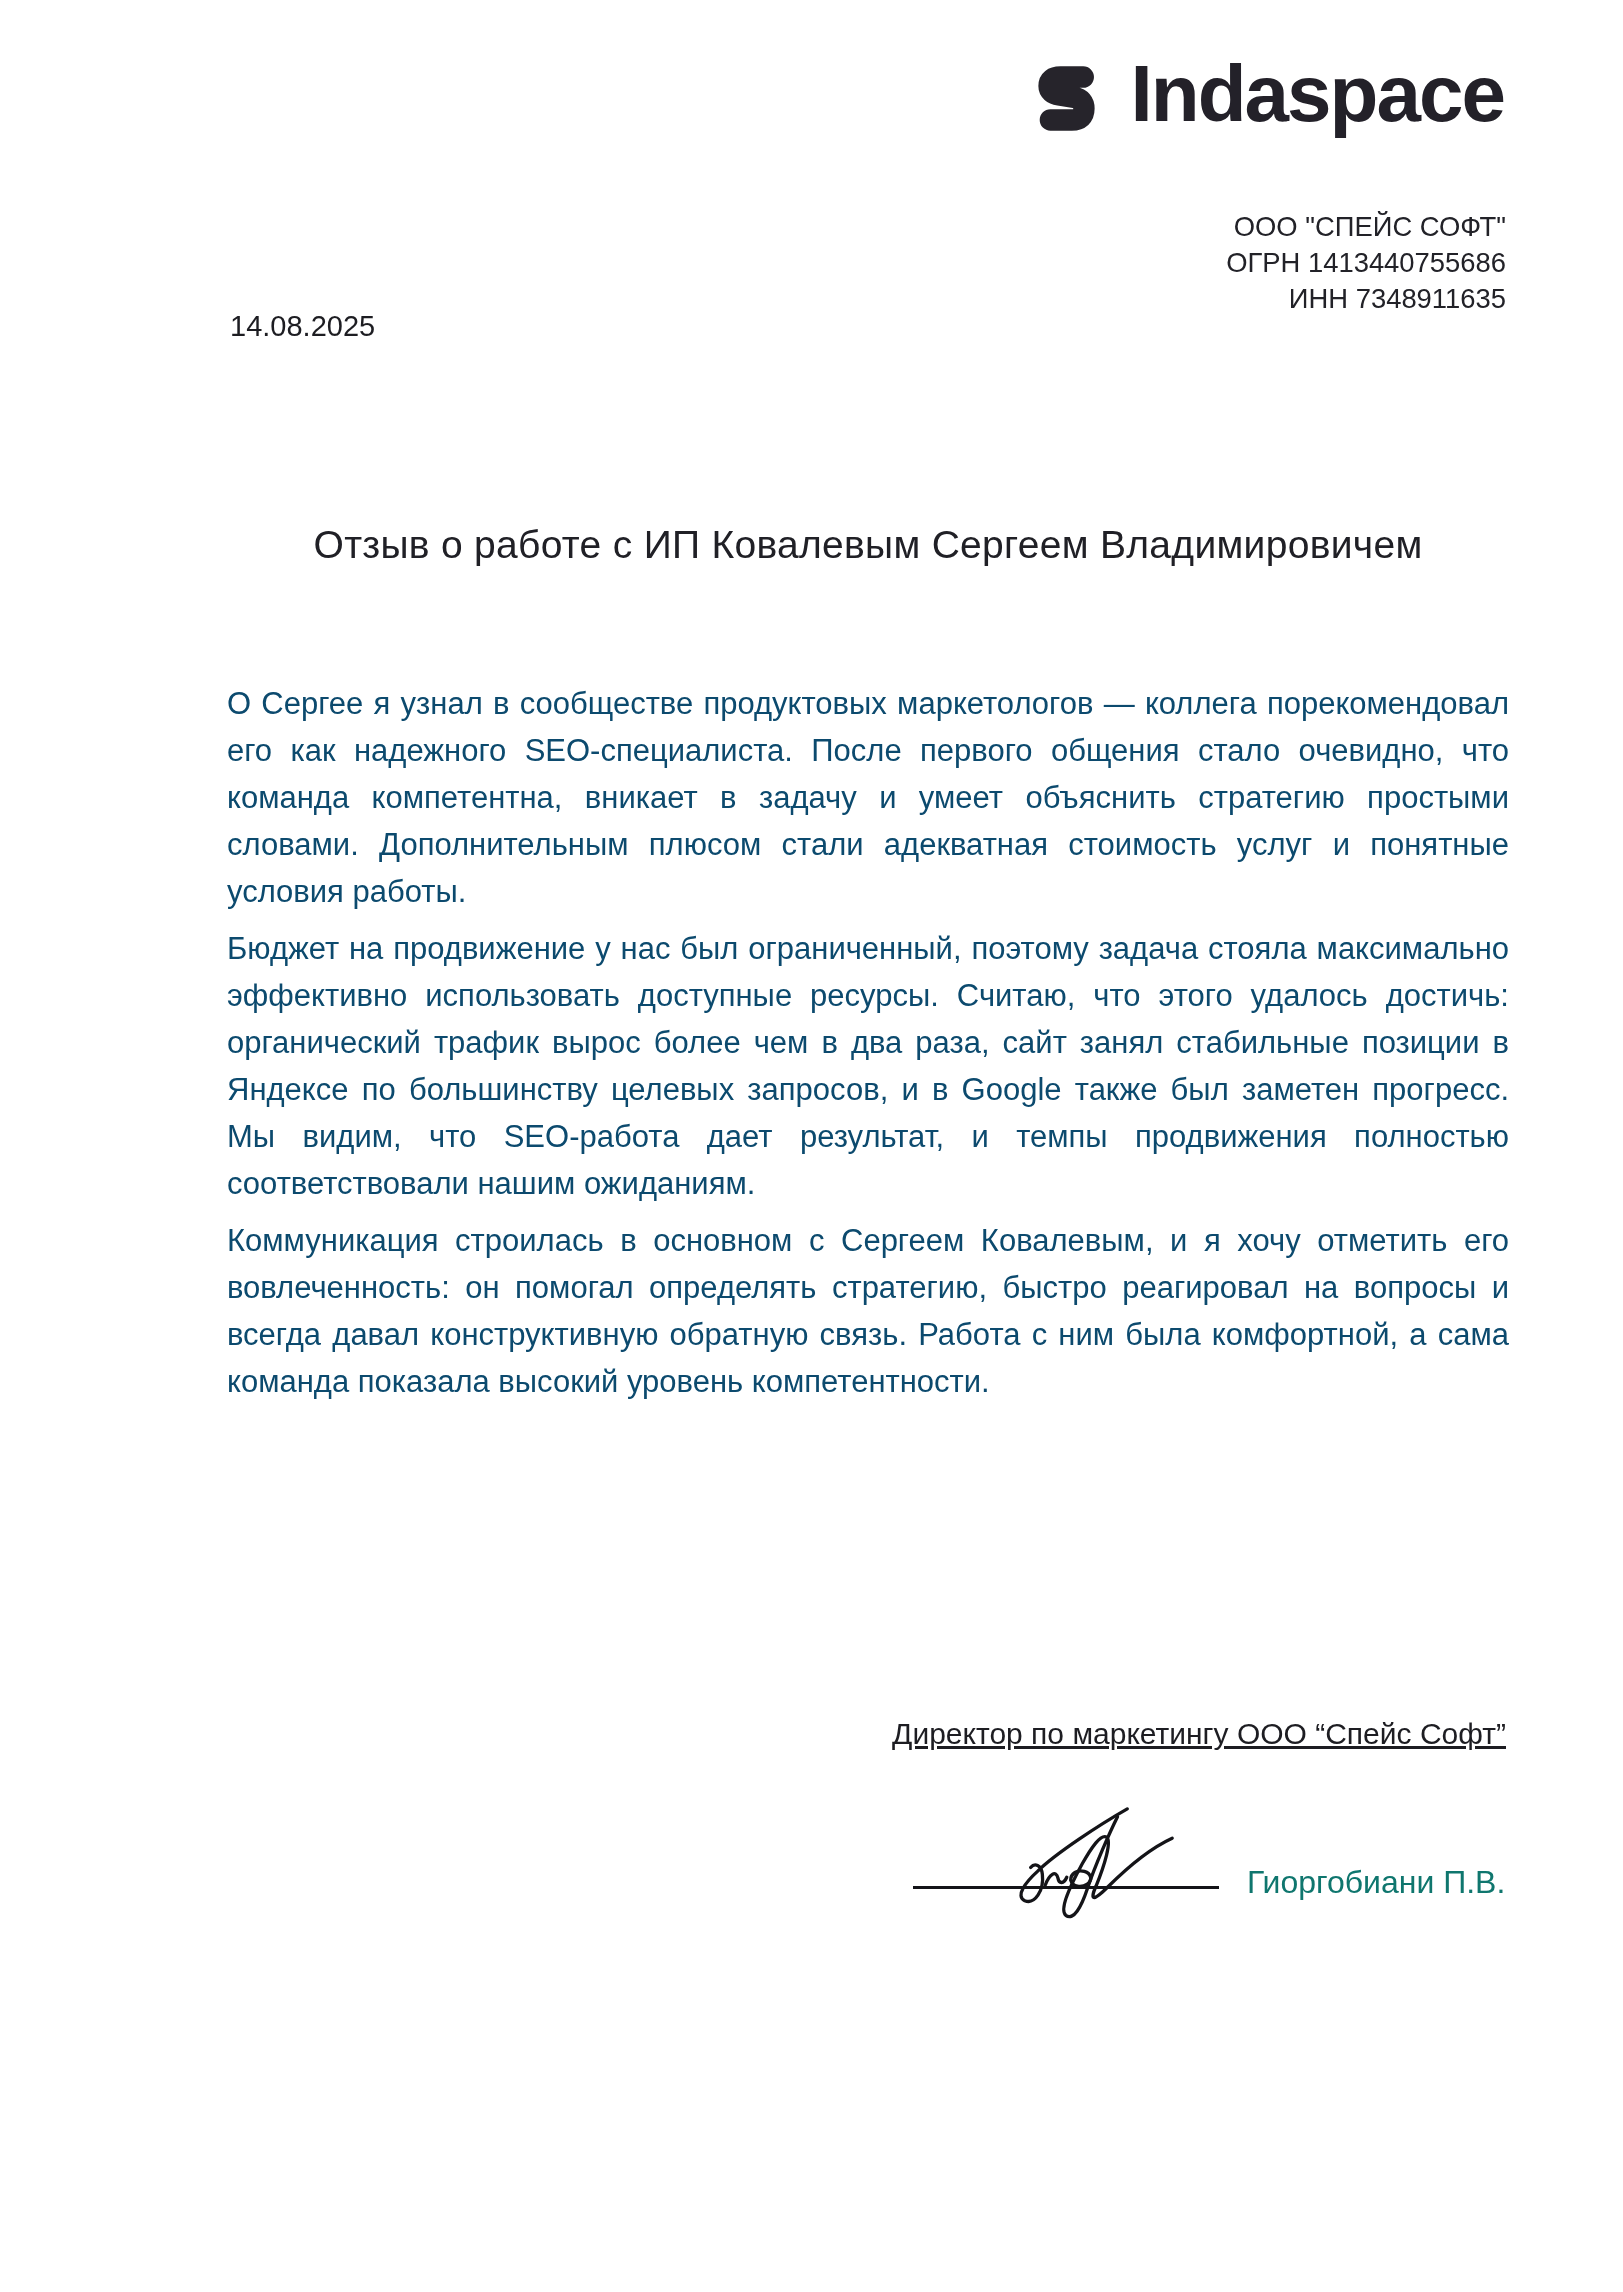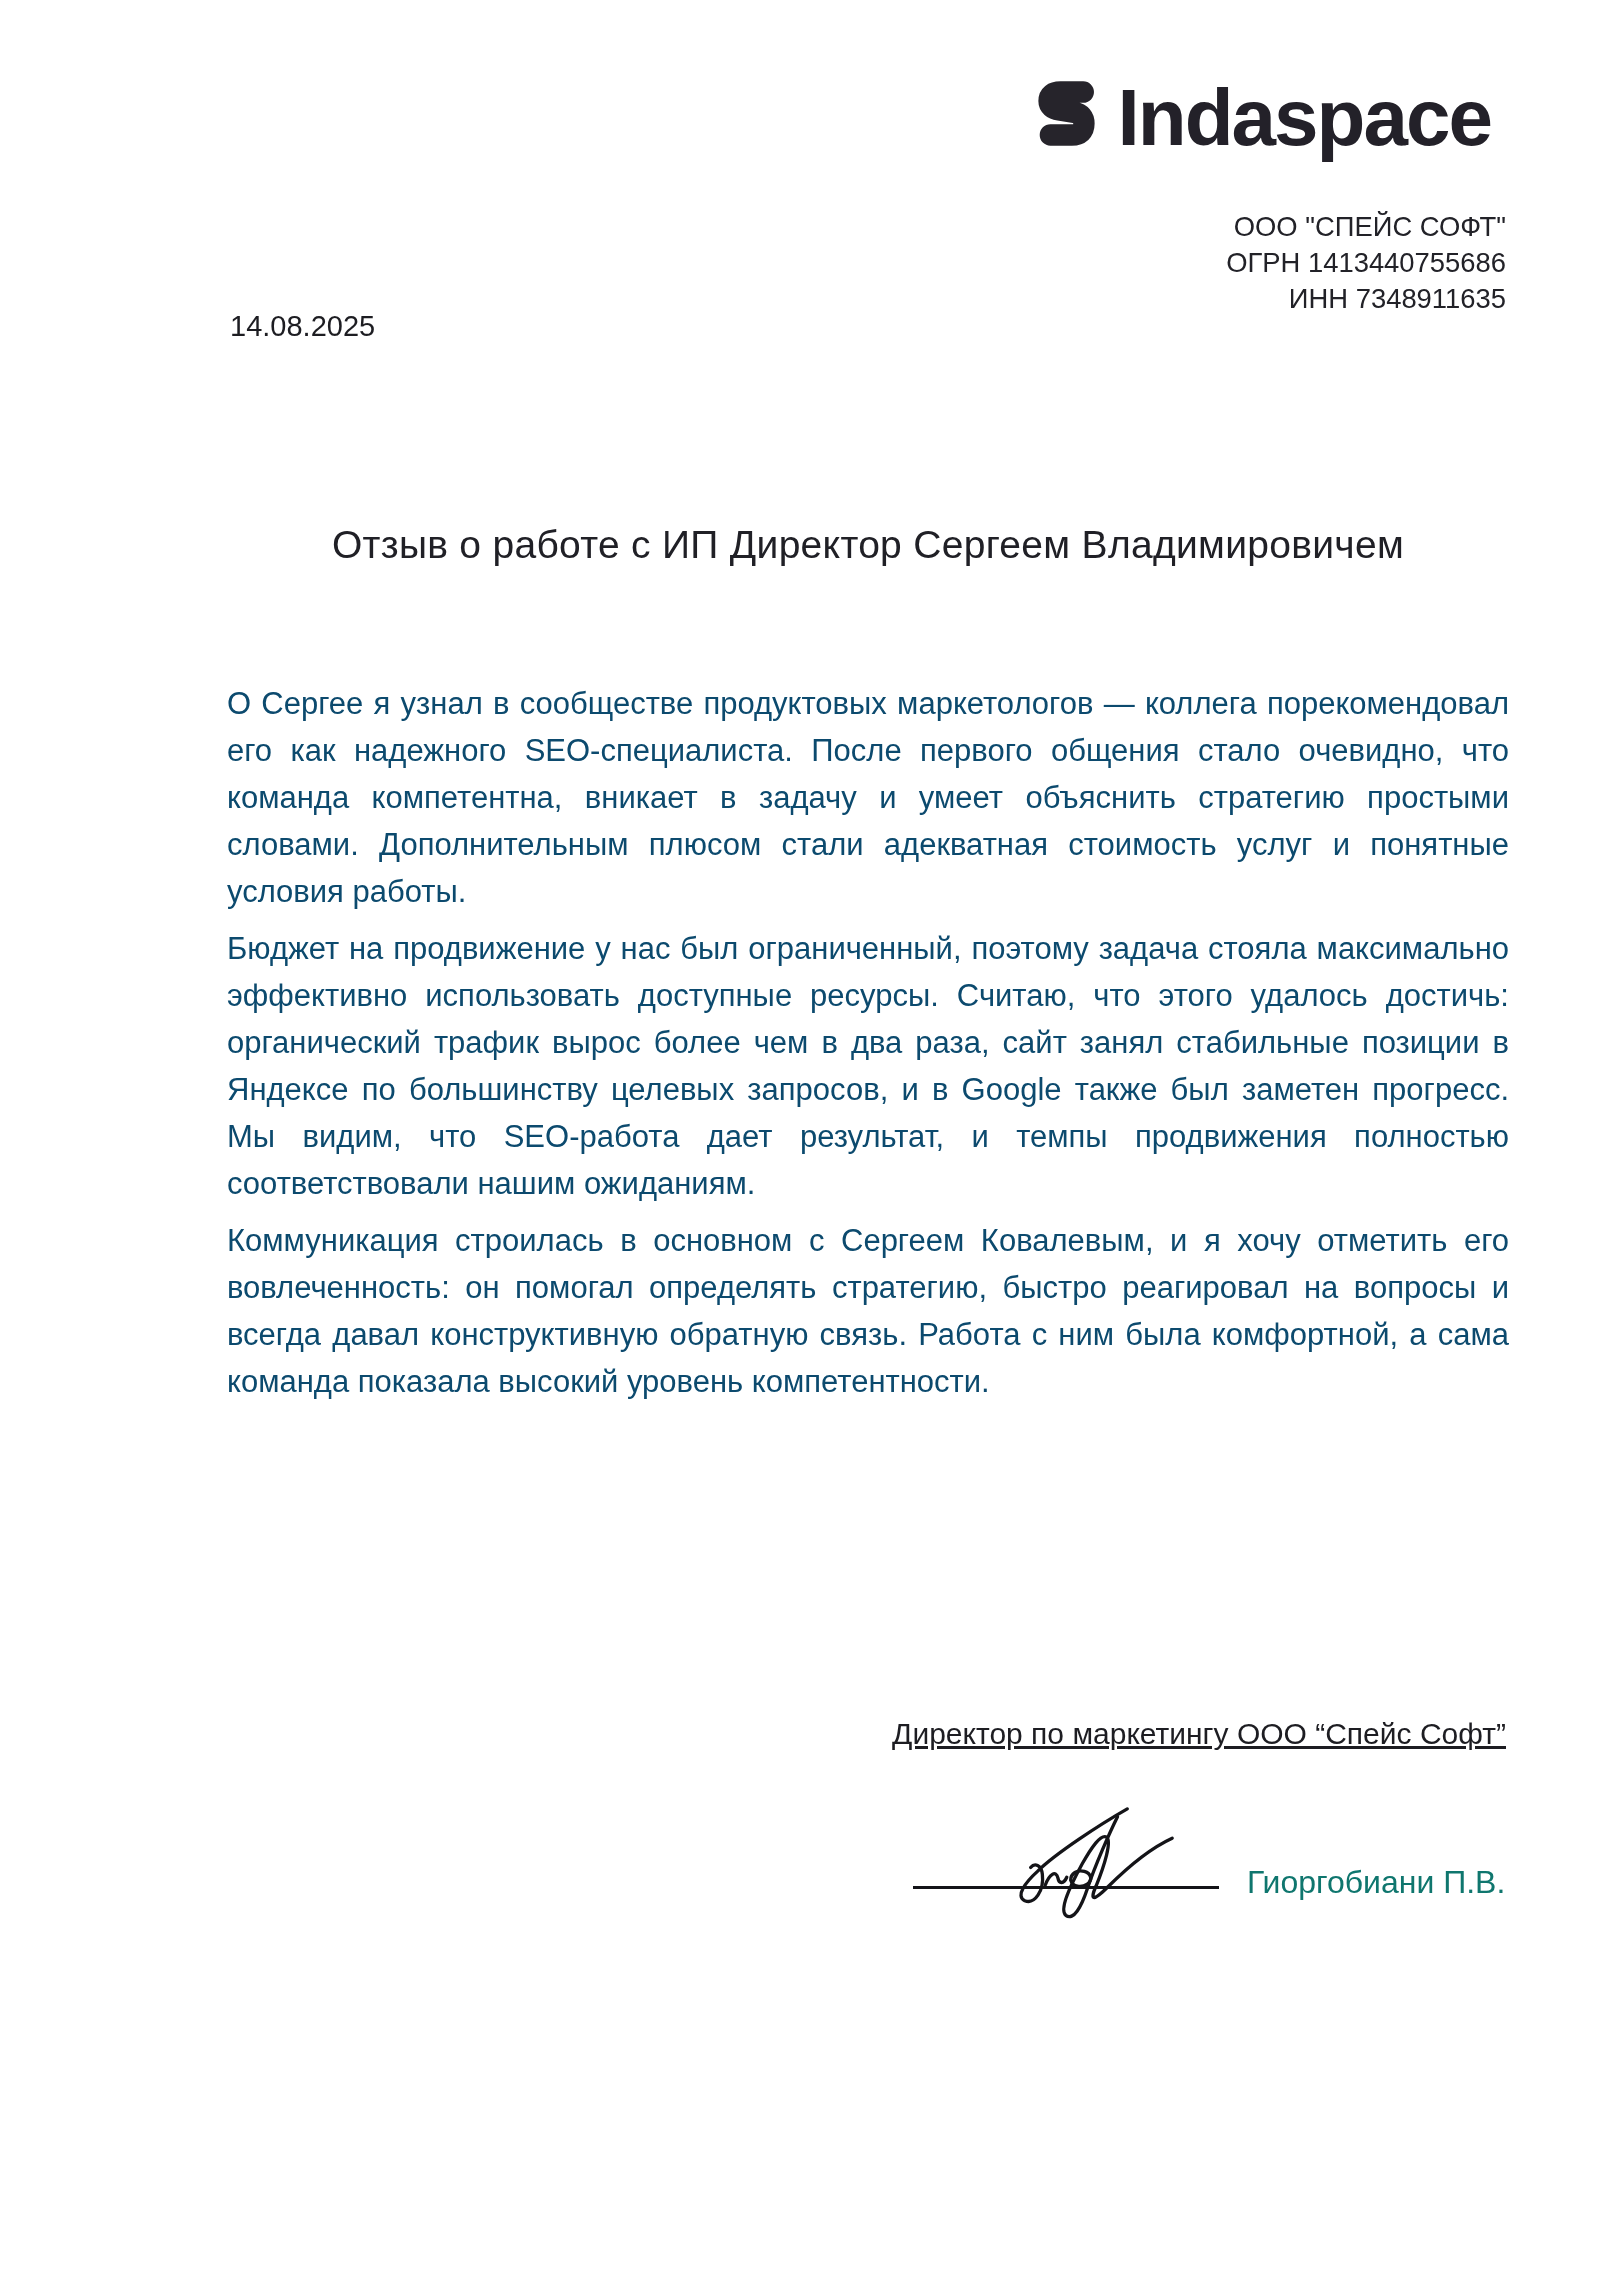--- a/index.html
+++ b/index.html
@@ -8,22 +8,22 @@
     background: #ffffff;
     font-family: "Liberation Sans", sans-serif;
     color: #1d1d22;
     position: relative;
     overflow: hidden;
   }
 
   
   .logo-row {
     position: absolute;
-    left: 1033px; top: 78px;
-    display: flex; align-items: flex-start;
+    left: 1033px; top: 54px;
+    display: flex; align-items: flex-end; gap: 13px;
   }
   .logo-icon { width: 67px; height: 71px; display: block; }
   .brand-name {
     font-size: 80px; font-weight: 700; letter-spacing: -2px;
     color: #232129; margin-left: 17.6px; line-height: 1;
     white-space: nowrap;
   }
   .company-info {
     position: absolute;
     right: 117px; top: 209px;
@@ -94,21 +94,21 @@
 </div>
 
 <div class="company-info">
   <div>ООО "СПЕЙС СОФТ"</div>
   <div>ОГРН 1413440755686</div>
   <div>ИНН 7348911635</div>
 </div>
 
 <div class="doc-date">14.08.2025</div>
 
-<div class="doc-title">Отзыв о работе с ИП Директор Сергеем Владимировичем</div>
+<div class="doc-title">Отзыв о работе с ИП Ковалевым Сергеем Владимировичем</div>
 
 <div class="doc-body">
   <p>О Сергее я узнал в сообществе продуктовых маркетологов — коллега порекомендовал его как надежного SEO-специалиста. После первого общения стало очевидно, что команда компетентна, вникает в задачу и умеет объяснить стратегию простыми словами. Дополнительным плюсом стали адекватная стоимость услуг и понятные условия работы.</p>
   <p>Бюджет на продвижение у нас был ограниченный, поэтому задача стояла максимально эффективно использовать доступные ресурсы. Считаю, что этого удалось достичь: органический трафик вырос более чем в два раза, сайт занял стабильные позиции в Яндексе по большинству целевых запросов, и в Google также был заметен прогресс. Мы видим, что SEO-работа дает результат, и темпы продвижения полностью соответствовали нашим ожиданиям.</p>
   <p>Коммуникация строилась в основном с Сергеем Ковалевым, и я хочу отметить его вовлеченность: он помогал определять стратегию, быстро реагировал на вопросы и всегда давал конструктивную обратную связь. Работа с ним была комфортной, а сама команда показала высокий уровень компетентности.</p>
 </div>
 
 <div class="sig-role">Директор по маркетингу ООО “Спейс Софт”</div>
 
 <div class="sig-line"></div>

